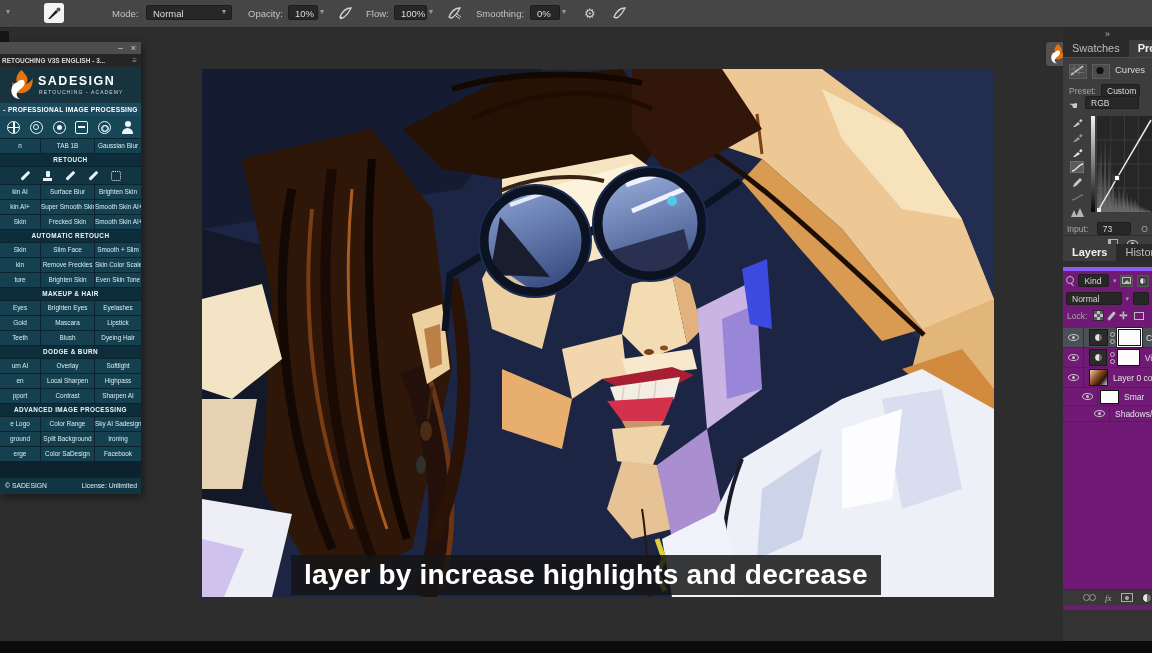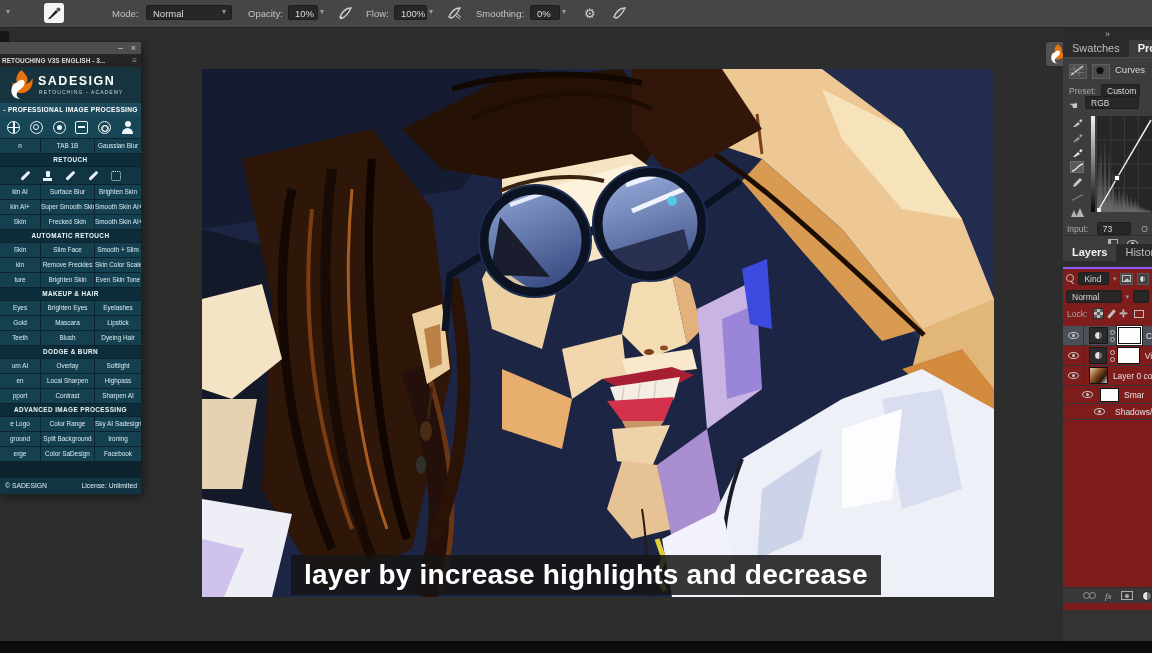--- a/index.html
+++ b/index.html
@@ -95,21 +95,21 @@
   #curve-graph{position:absolute;left:34px;top:58px;}
   #input-row{position:absolute;left:4px;top:160px;width:85px;}
   #props-foot{position:absolute;left:0;bottom:0;width:100%;height:15px;border-top:1px solid #2e2e2e;display:flex;
       align-items:center;justify-content:flex-end;gap:9px;padding-right:14px;box-sizing:border-box;}
   .eye{display:inline-block;width:11px;height:7px;border:1px solid #c6c6c6;border-radius:50%;position:relative;box-sizing:border-box;}
   .eye::after{content:"";position:absolute;left:3px;top:1.2px;width:3px;height:3px;border-radius:50%;background:#c6c6c6;}
   .clip-ic{display:inline-block;width:10px;height:8px;border:1px solid #b5b5b5;border-left:3px solid #b5b5b5;box-sizing:border-box;}
 
   
   #layers-tabs{left:1063px;top:244px;width:94px;height:17px;}
-  #layers-body{left:1063px;top:267px;width:89px;height:343px;background:#7f1d1d;border-top:2px solid #8b5cf6;box-sizing:border-box;}
+  #layers-body{left:1063px;top:267px;width:89px;height:343px;background:#701a75;border-top:4px solid #8b5cf6;box-sizing:border-box;}
   .lrow{position:absolute;left:0;width:100%;display:flex;align-items:center;gap:4px;box-sizing:border-box;}
   #filter-row{top:3px;padding:0 3px;}
   .search-ic{display:inline-block;width:9px;height:9px;position:relative;}
   .search-ic::before{content:"";position:absolute;left:0;top:0;width:6px;height:6px;border:1.3px solid #b9b9b9;border-radius:50%;}
   .search-ic::after{content:"";position:absolute;right:0;bottom:0;width:4px;height:1.4px;background:#b9b9b9;transform:rotate(45deg);}
   .sq-ic{width:13px;height:12px;background:#474747;border:1px solid #585858;box-sizing:border-box;display:flex;align-items:center;justify-content:center;}
   .half-circ{width:9px;height:9px;border-radius:50%;border:1px solid #2a2a2a;background:linear-gradient(90deg,#e3e3e3 50%,#707070 50%);box-sizing:border-box;}
   .img-ic{width:9px;height:7px;border:1px solid #c0c0c0;position:relative;box-sizing:border-box;}
   .img-ic::after{content:"";position:absolute;left:1px;bottom:0;border-left:3px solid transparent;border-right:3px solid transparent;border-bottom:3px solid #c0c0c0;}
   #blend-row{top:21px;padding:0 3px;}

